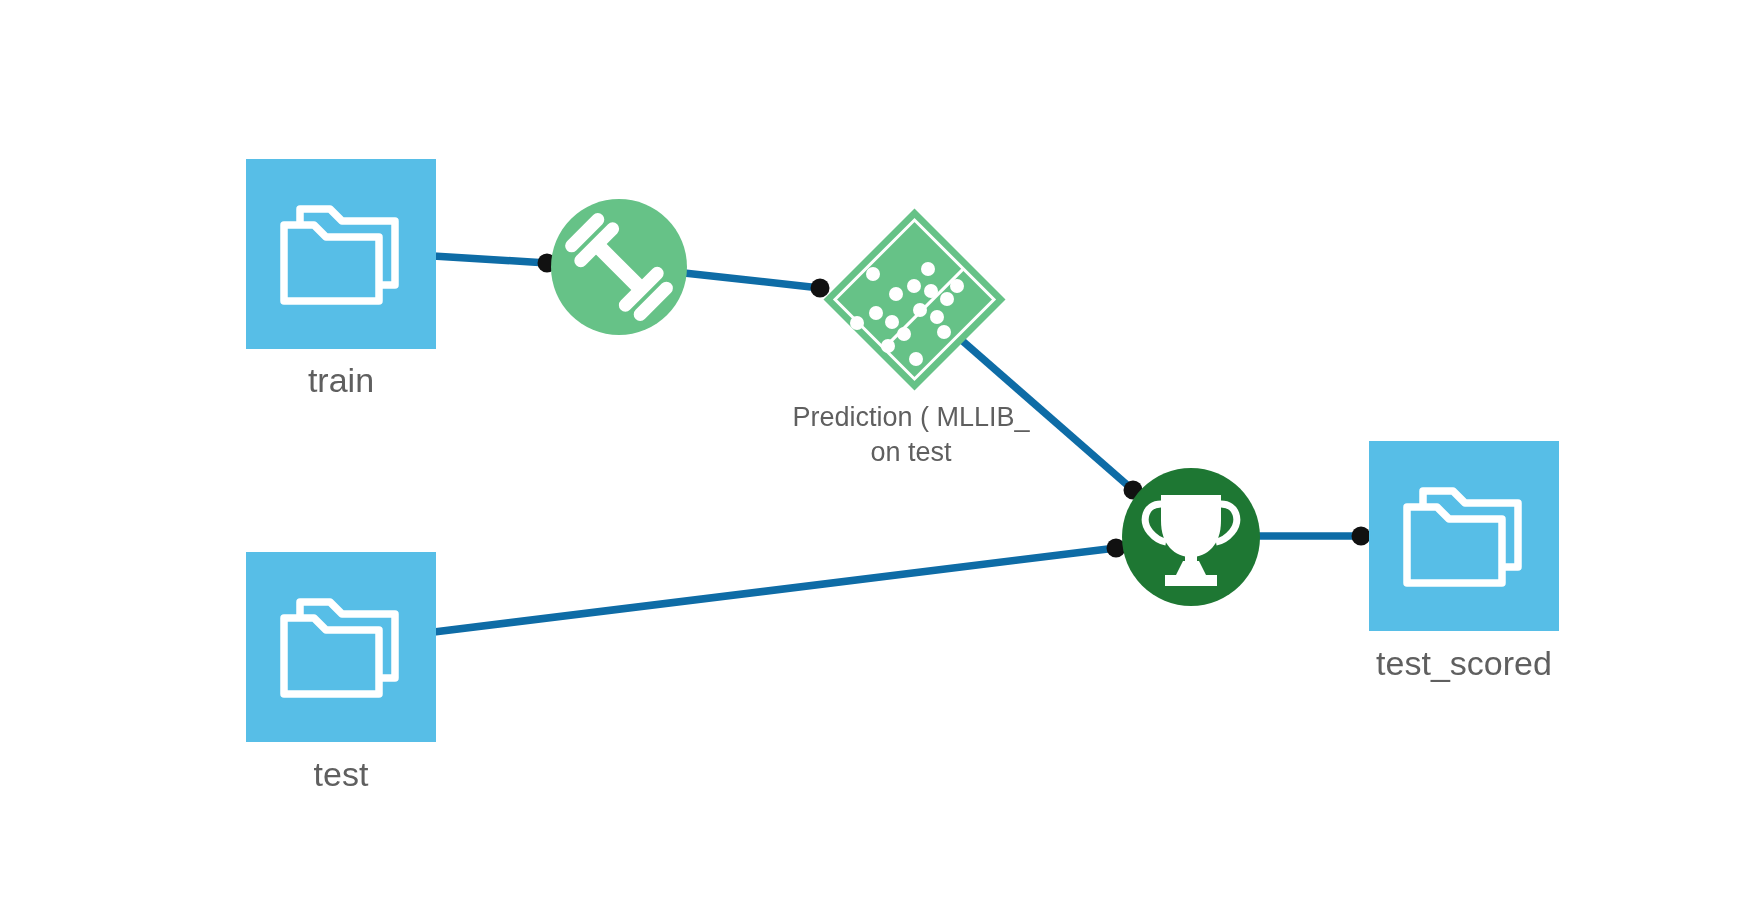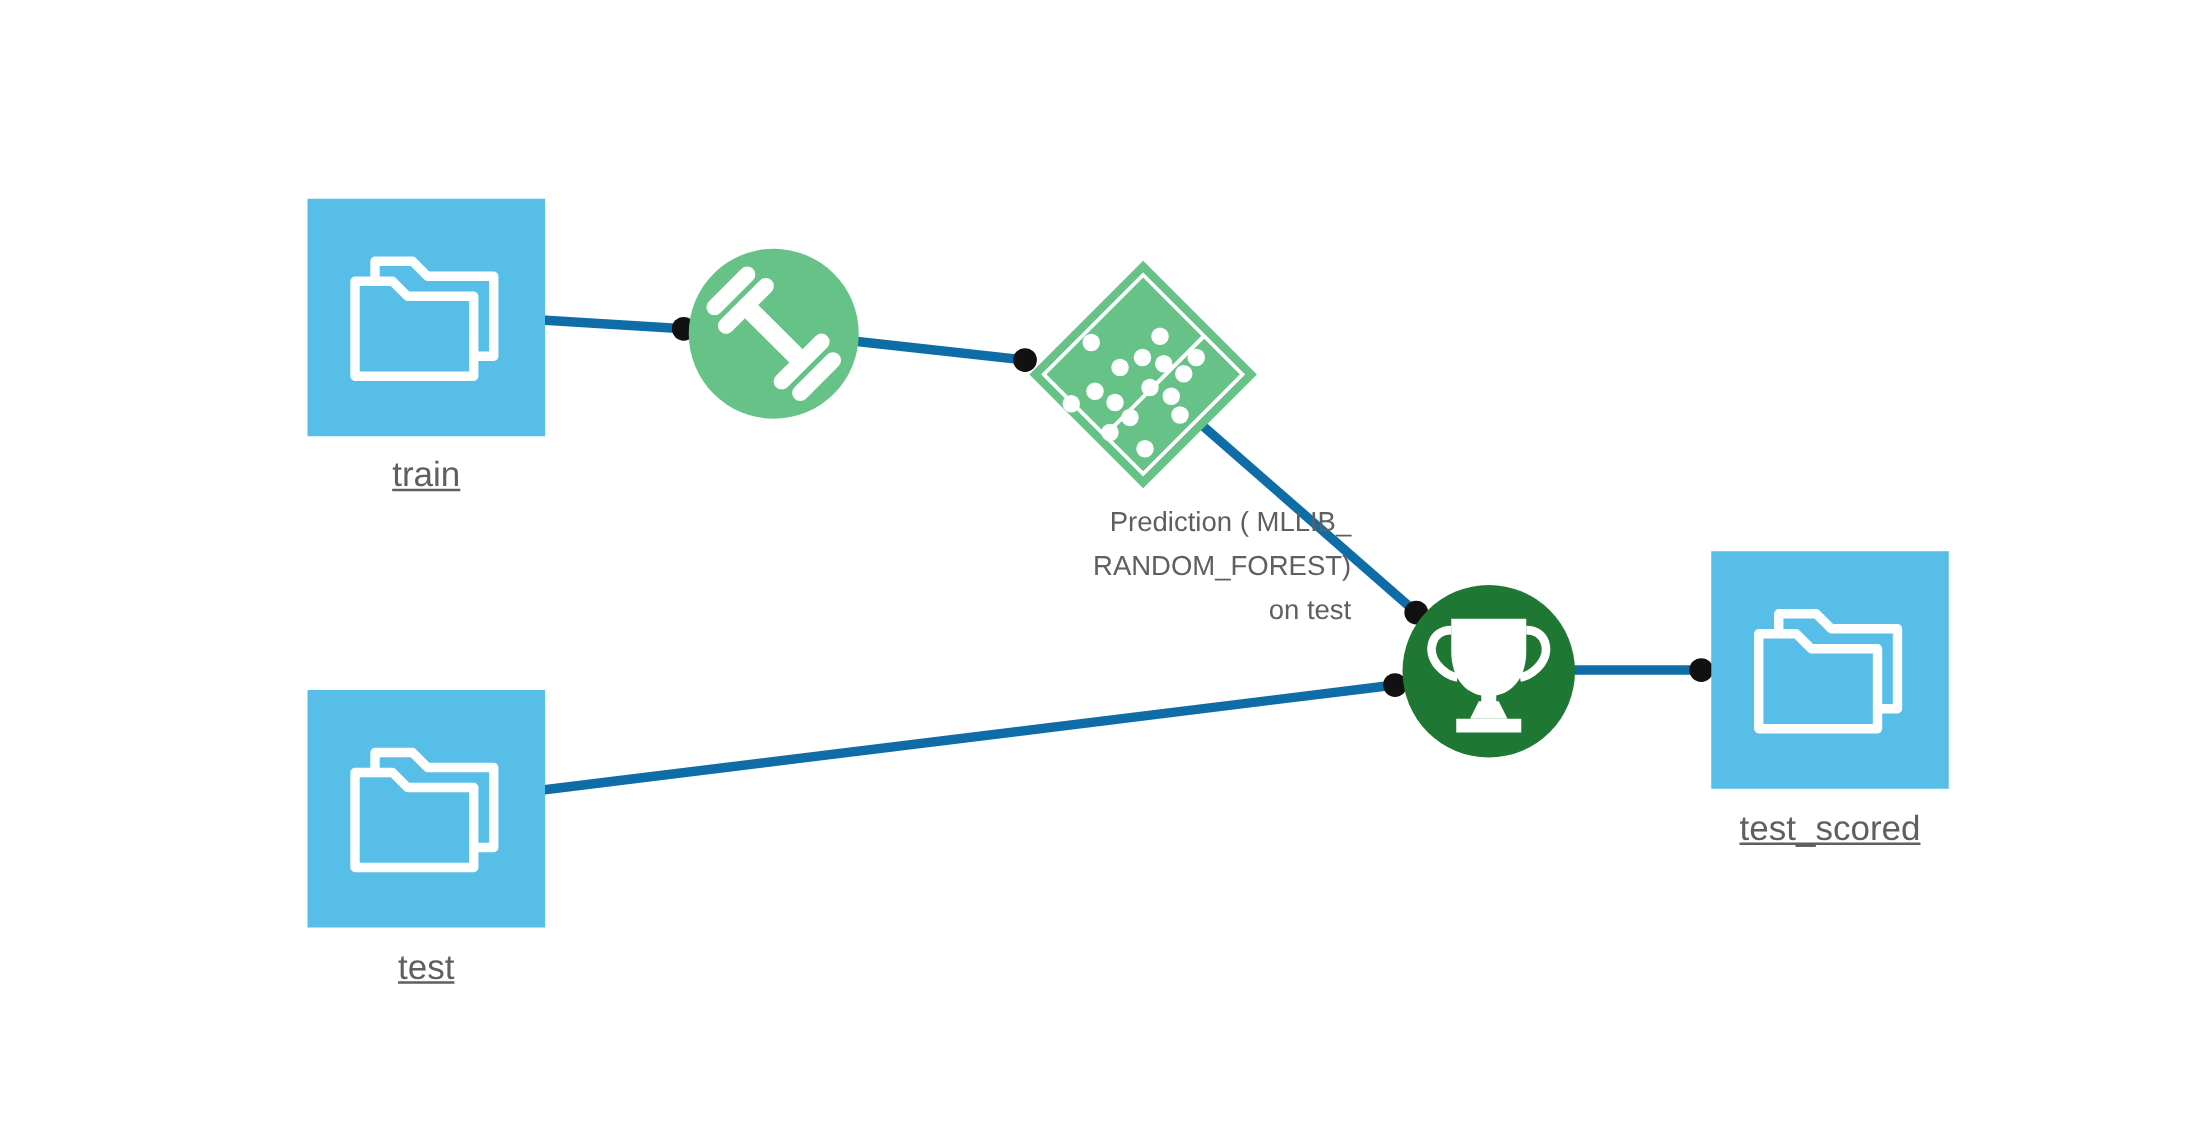--- a/index.html
+++ b/index.html
@@ -29,30 +29,29 @@
   .score-circle{fill:var(--score-green);}
   .white-fill{fill:#ffffff;}
   .white-stroke{fill:none;stroke:#ffffff;}
   .model-diamond{fill:var(--recipe-green);}
   .model-inner{fill:none;stroke:#ffffff;stroke-width:3;}
   .model-divider{stroke:#ffffff;stroke-width:3.2;}
   .model-dot{fill:#ffffff;}
   .node-label{
     position:absolute;
     color:var(--label-gray);
-    font-size:28px;line-height:34px;
+    font-size:34px;line-height:34px;
     text-align:center;
     white-space:nowrap;
-    text-decoration:underline;
   }
   .model-label{
     position:absolute;
     color:var(--label-gray);
-    font-size:22px;line-height:35px;
-    text-align:right;
+    font-size:27px;line-height:35px;
+    text-align:center;
   }
 </style>
 </head>
 <body>
 
 <div class="canvas">
 
   <svg class="flow" width="1748" height="908" viewBox="0 0 1748 908">
     <defs>
       <g id="folder-pair">
@@ -147,17 +146,16 @@
   </svg>
 
   <div class="node-label" style="left:246px;top:363px;width:190px;">train</div>
 
   <div class="node-label" style="left:246px;top:757px;width:190px;">test</div>
 
   <div class="node-label" style="left:1369px;top:646px;width:190px;">test_scored</div>
 
   <div class="model-label" style="left:741px;top:400px;width:340px;">
     <div>Prediction ( MLLIB_</div>
-    <div>RANDOM_FOREST)</div>
     <div>on test</div>
   </div>
 
 </div>
 
 </body></html>

